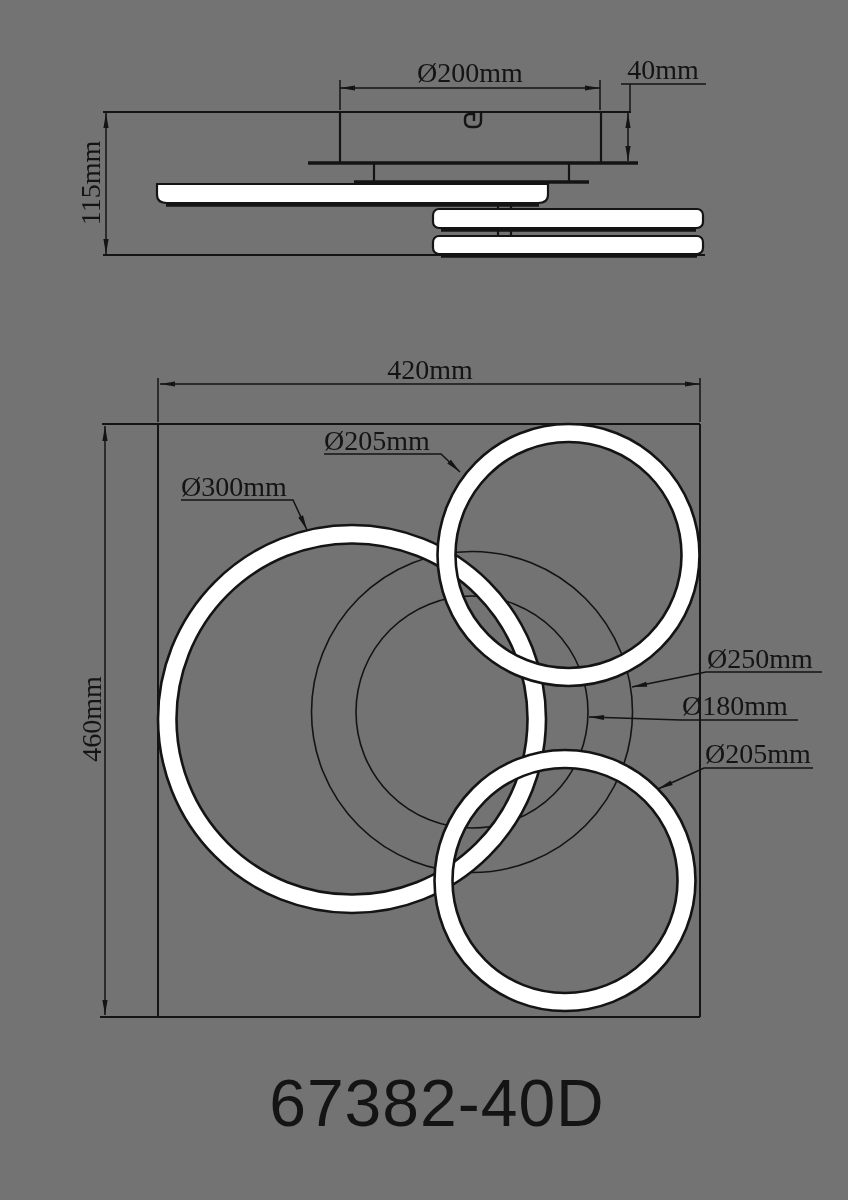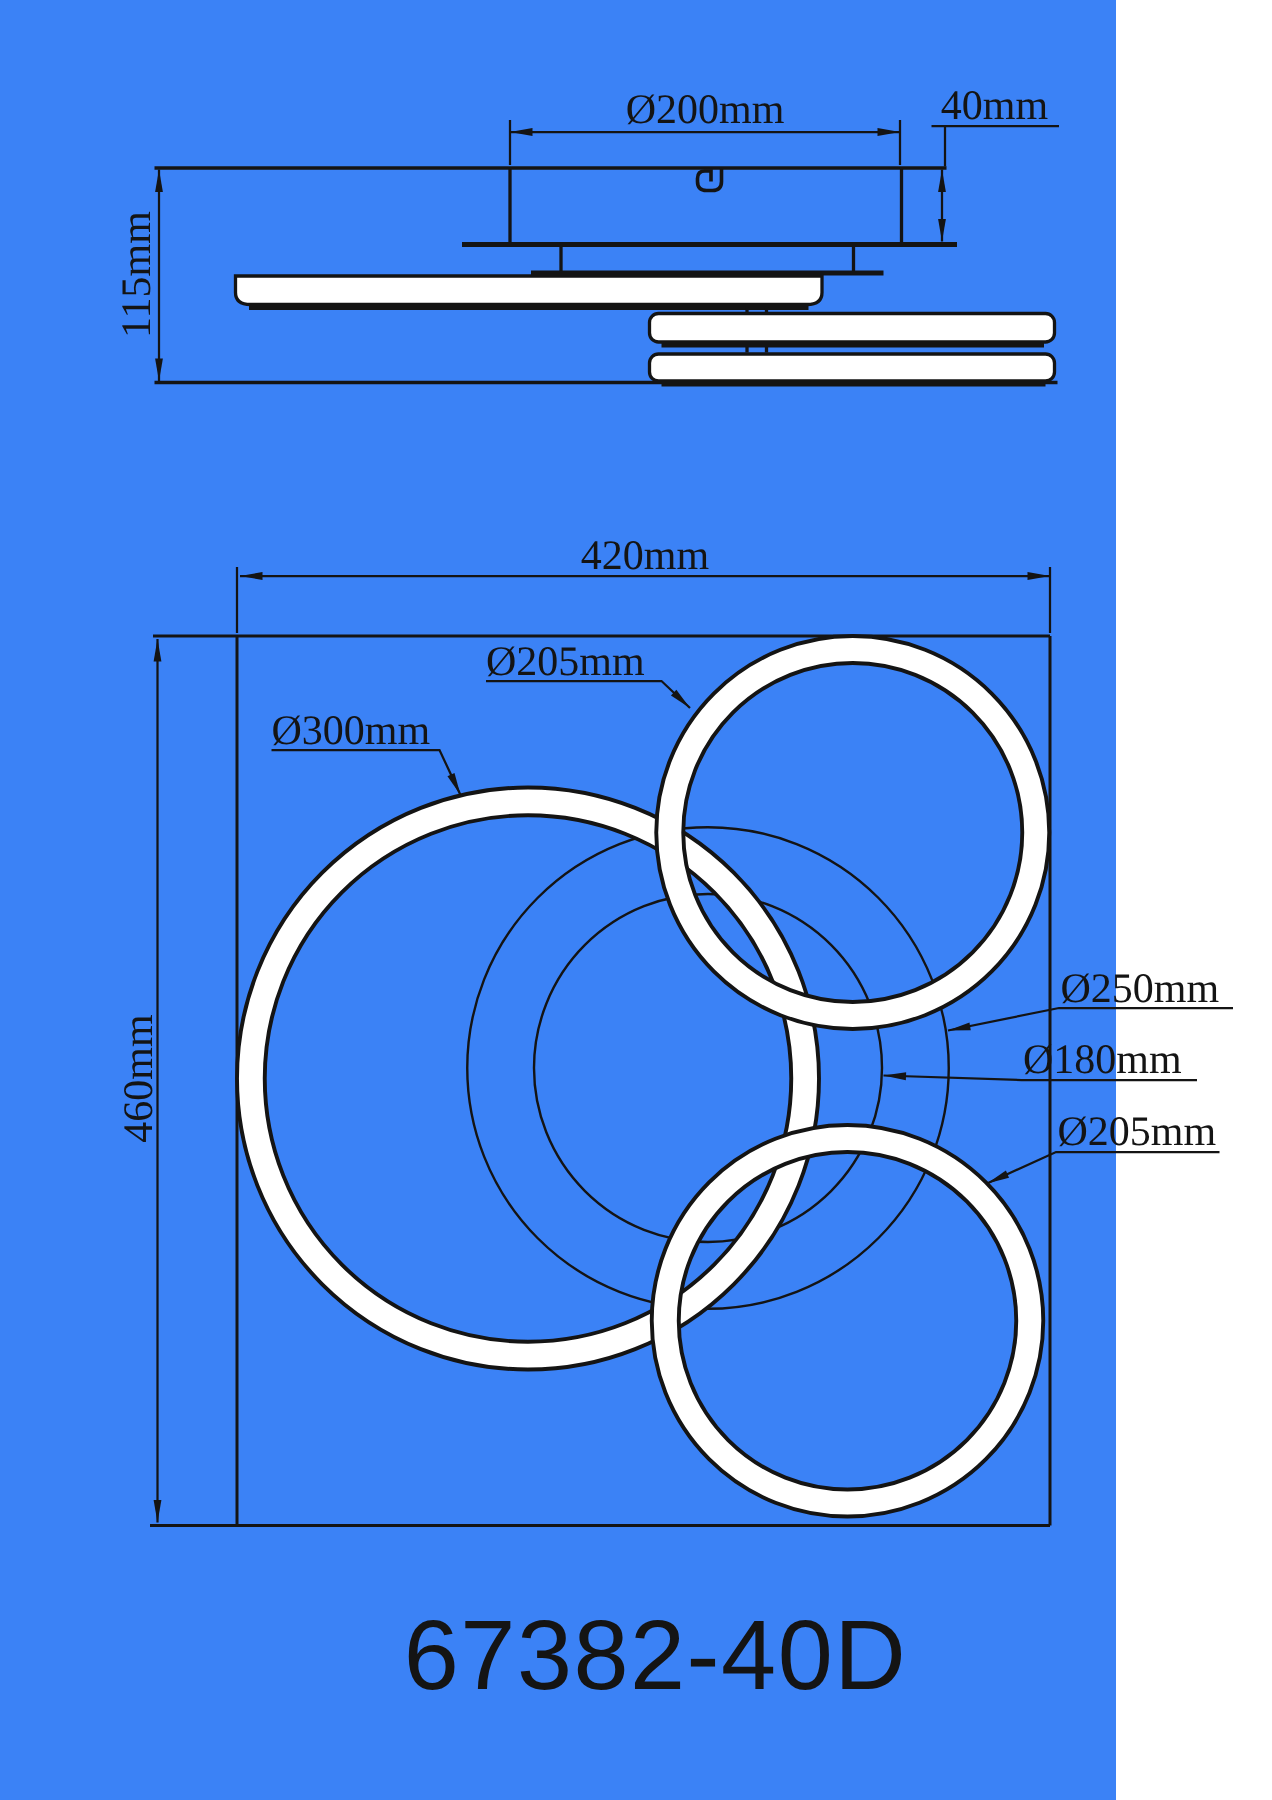--- a/index.html
+++ b/index.html
@@ -5,23 +5,23 @@
   html, body {
     margin: 0;
     padding: 0;
     background: #ffffff;
     width: 848px;
     height: 1200px;
     overflow: hidden;
   }
   .sheet {
     position: relative;
-    width: 744px;
+    width: 848px;
     height: 1200px;
-    background: #3b82f6;
+    background: #737373;
     font-family: "Liberation Serif", serif;
   }
   svg { display: block; }
   text {
     fill: #141414;
     font-family: "Liberation Serif", serif;
     font-size: 28px;
   }
   text.model {
     font-family: "Liberation Sans", sans-serif;

